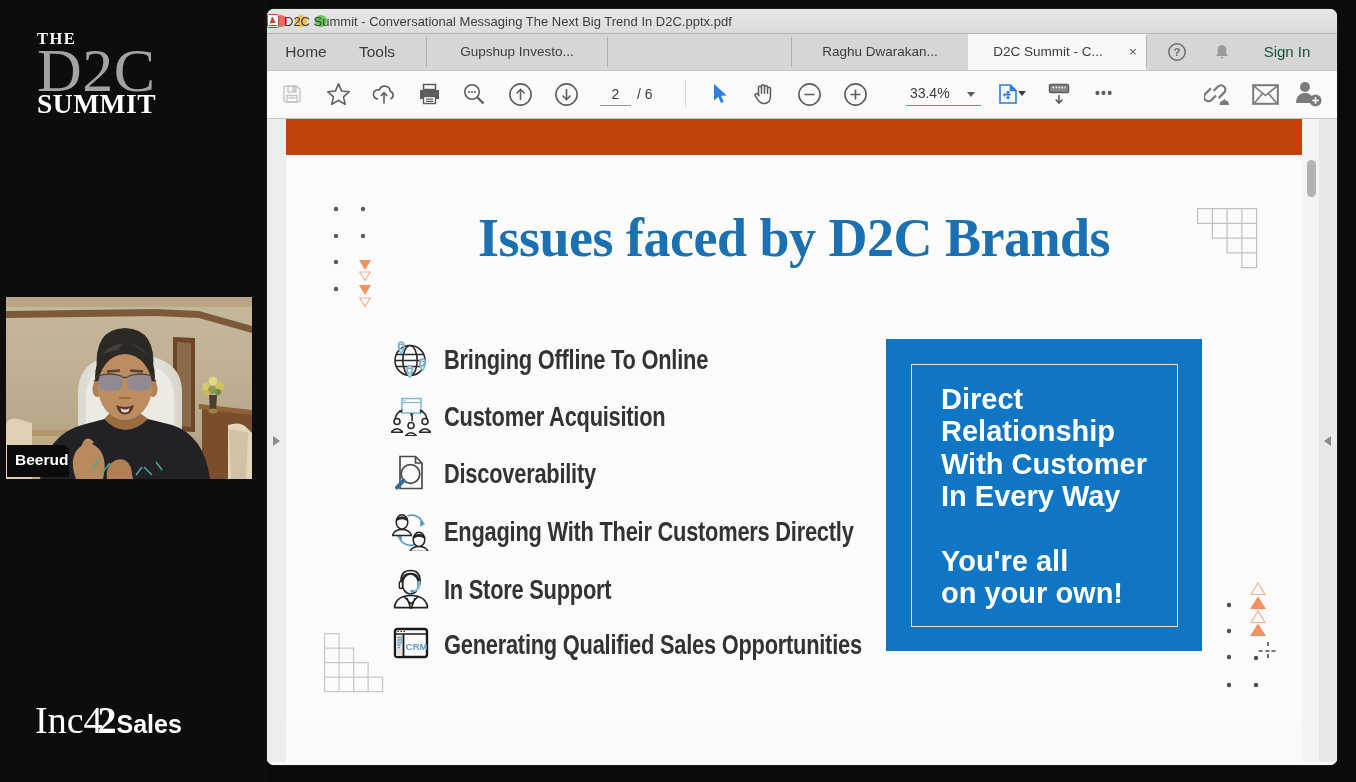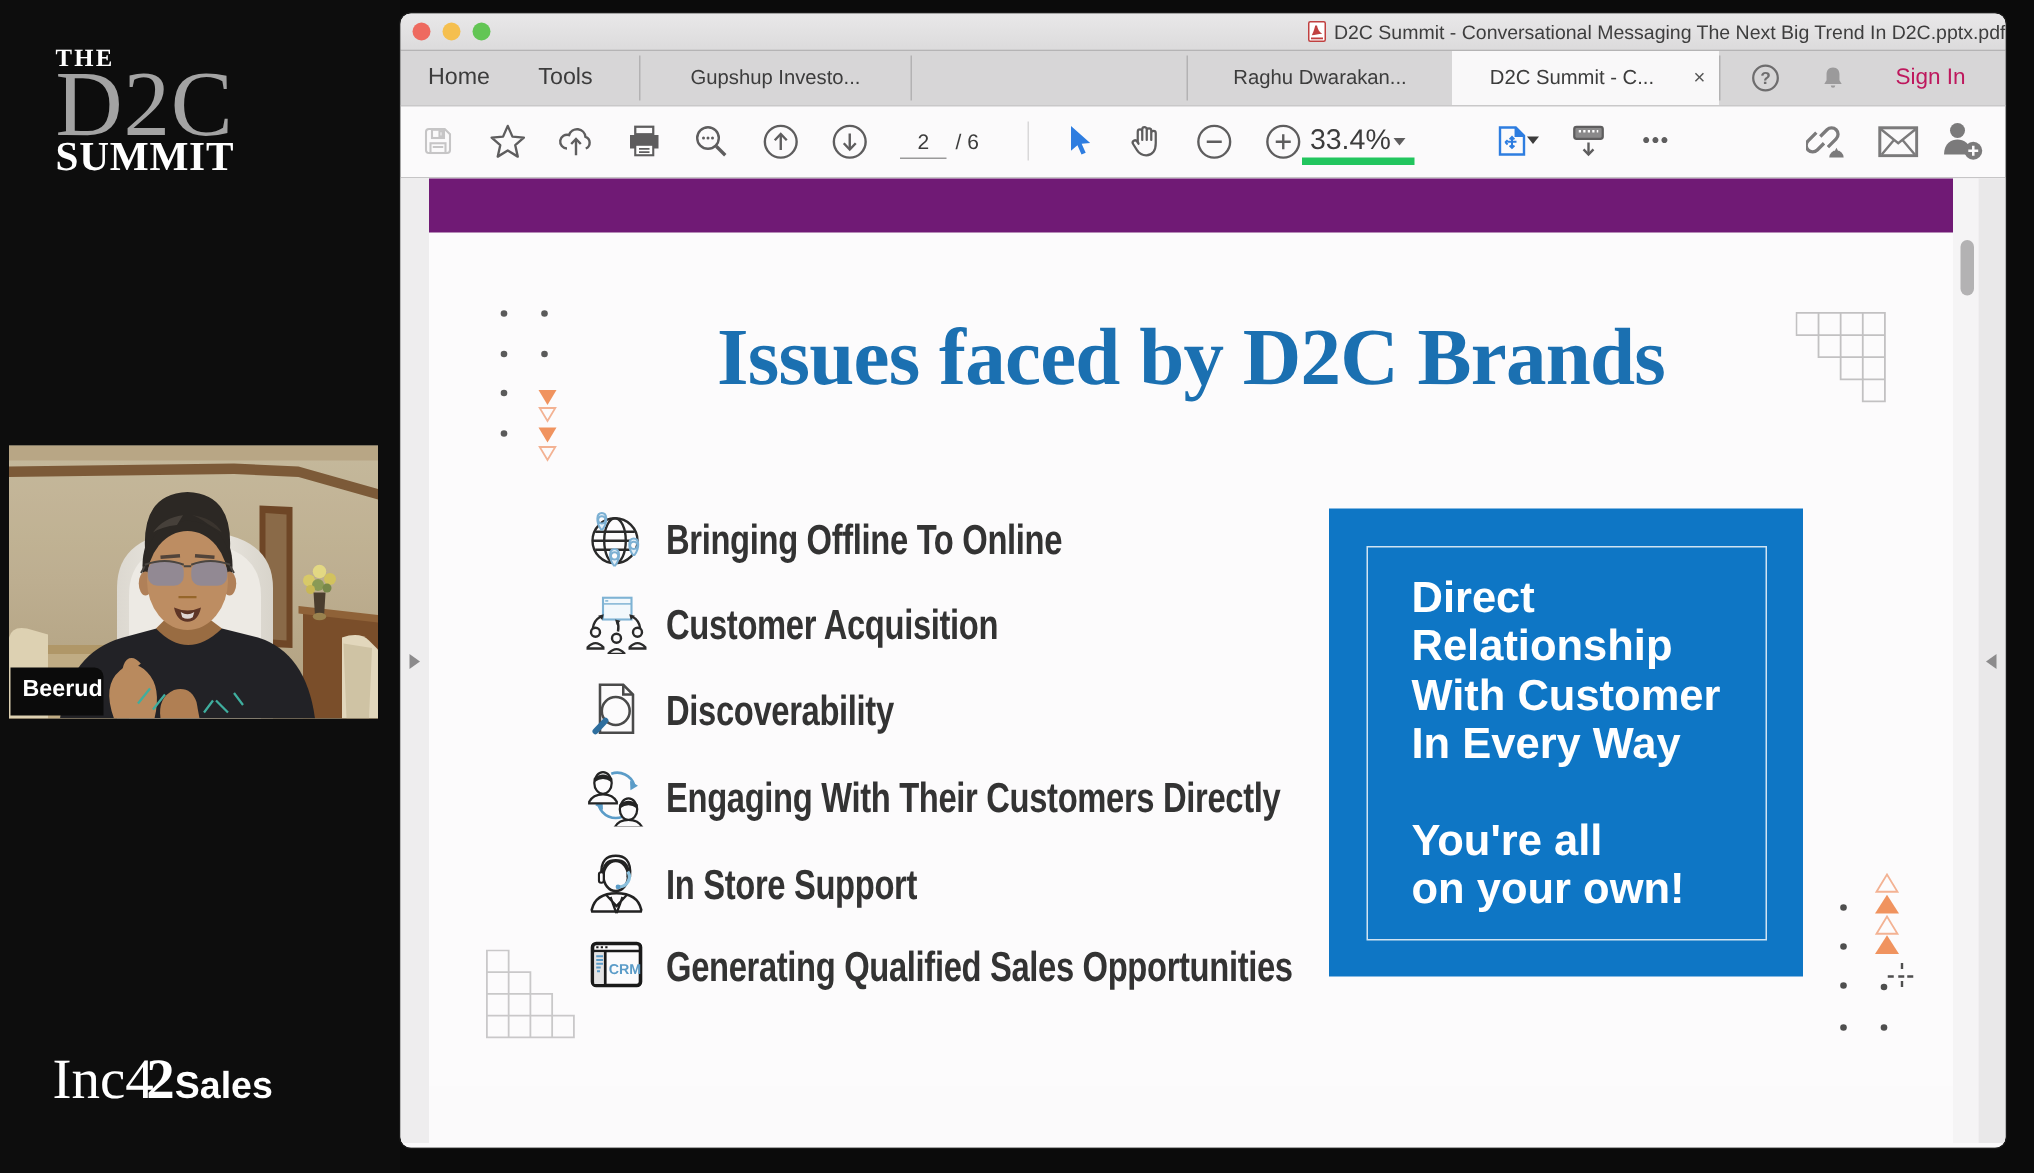--- a/index.html
+++ b/index.html
@@ -15,21 +15,21 @@
   #win{left:267px;top:9px;width:1070px;height:756px;background:#fafafa;border-radius:7px;overflow:hidden;box-shadow:0 0 0 1px #1a1a1a}
   #titlebar{left:0;top:0;width:100%;height:24px;background:linear-gradient(#e9e8e9,#dcdbdc);border-bottom:1px solid #b5b4b5}
   .tl{top:6px;width:12px;height:12px;border-radius:50%}
   #tabbar{left:0;top:25px;width:100%;height:36px;background:#d7d6d7}
   .tabdiv{top:3px;width:1px;height:30px;background:#b3b2b3}
   .tabtxt{top:0;height:36px;line-height:36px;font-size:13.5px;color:#3c3c3c;text-align:center;white-space:nowrap}
   #toolbar{left:0;top:61px;width:100%;height:48px;background:#fbfafb;border-bottom:1px solid #c6c5c6;box-shadow:inset 0 1px 0 #c9c8c9}
   .ticon{top:0;height:48px;display:flex;align-items:center;justify-content:center}
   #content{left:0;top:110px;width:100%;height:646px;background:#fbfafb}
   #lstrip{left:0;top:0;width:19px;height:643px;background:#eeedee}
-  #canvas{left:19px;top:0;width:1016px;height:504px;background:#701a75}
+  #canvas{left:19px;top:0;width:1016px;height:504px;background:#c2410c}
   #page{left:0px;top:36px;width:1016px;height:569px;background:#fcfbfc;position:absolute}
   #sbar{left:1035px;top:0;width:17px;height:643px;background:#f5f4f5}
   #thumb{left:5px;top:41px;width:9px;height:37px;background:#b3b2b3;border-radius:5px}
   #rstrip{left:1052px;top:0;width:18px;height:643px;background:#e9e8e9}
   
   #stitle{left:0;top:52px;width:100%;text-align:center;font-family:"Liberation Serif",serif;font-weight:bold;font-size:54px;color:#1b70b1;letter-spacing:-0.5px}
   .li-ico{left:104px;width:42px;height:42px}
   .li-txt{left:158px;font-size:28px;font-weight:bold;color:#333;white-space:nowrap;letter-spacing:-0.3px;transform:scaleX(0.78);transform-origin:0 0}
   #bluebox{left:600px;top:184px;width:316px;height:312px;background:#0e76c5}
   #bluein{left:25px;top:25px;width:265px;height:261px;border:1px solid #cfe3f2}
@@ -117,21 +117,21 @@
   <div class="abs" style="left:15px;top:451px;font-size:15.5px;font-weight:bold;color:#fff">Beerud</div>
   <div id="inc42" class="abs">
     <span style="font-family:'Liberation Serif',serif;font-weight:normal;font-size:38px">Inc4</span><span style="font-family:'Liberation Serif',serif;font-weight:bold;font-size:38px;margin-left:-5px">2</span><span style="font-weight:bold;font-size:25px;letter-spacing:0px">Sales</span>
   </div>
 
   <div id="win" class="abs">
     <div id="titlebar" class="abs">
       <div class="tl abs" style="left:8px;background:#ee6a5f"></div>
       <div class="tl abs" style="left:28px;background:#f5bf4f"></div>
       <div class="tl abs" style="left:48px;background:#62c554"></div>
-      <div class="abs" style="left:0;width:100%;top:0;height:25px;line-height:26px;text-align:right;font-size:13px;color:#3e3e3e">
+      <div class="abs" style="left:0;width:100%;top:0;height:25px;line-height:26px;text-align:left;font-size:13px;color:#3e3e3e">
         <svg width="12" height="14" viewBox="0 0 12 14" style="vertical-align:-2px;margin-right:5px">
           <rect x="0.5" y="0.5" width="11" height="13" rx="1" fill="#fff" stroke="#c04040"></rect>
           <path d="M2.5 9.5 C4 6.5 4.5 4.5 4.8 3 L6 3 C6.3 5 7.5 7.5 9.5 8.5 C7 8.8 4.5 9.2 2.5 9.5 Z M5.5 5 C5.8 6.2 6.3 7 7 7.8 C6 8 5 8.2 4.2 8.5 C4.8 7.3 5.2 6.2 5.5 5 Z" fill="#c04040"></path>
           <rect x="2" y="11" width="8" height="1.2" fill="#c04040"></rect>
         </svg>D2C Summit - Conversational Messaging The Next Big Trend In D2C.pptx.pdf
       </div>
     </div>
     <div id="tabbar" class="abs">
       <div class="tabtxt abs" style="left:15px;width:48px;font-size:15.5px">Home</div>
       <div class="tabtxt abs" style="left:89px;width:42px;font-size:15.5px">Tools</div>
@@ -149,21 +149,21 @@
           <circle cx="10" cy="10" r="8.2" fill="none" stroke="#6e6d6e" stroke-width="1.5"></circle>
           <text x="10" y="14.2" font-size="11.5" font-weight="bold" fill="#6e6d6e" text-anchor="middle" font-family="Liberation Sans">?</text>
         </svg>
       </div>
       <div class="ticon abs" style="left:941px;width:28px;height:36px">
         <svg width="18" height="18" viewBox="0 0 18 18">
           <path d="M9 2 C6 2 4.7 4.2 4.7 6.5 L4.7 10.5 L3.2 13 L14.8 13 L13.3 10.5 L13.3 6.5 C13.3 4.2 12 2 9 2 Z" fill="#9b9a9b"></path>
           <path d="M7.5 14 a1.5 1.5 0 0 0 3 0 Z" fill="#9b9a9b"></path>
         </svg>
       </div>
-      <div class="tabtxt abs" style="left:980px;width:80px;font-size:15px;color:#be185d">Sign In</div>
+      <div class="tabtxt abs" style="left:980px;width:80px;font-size:15px;color:#14532d">Sign In</div>
     </div>
     <div id="toolbar" class="abs">
       <div class="ticon abs" style="left:11px;width:28px">
         <svg width="22" height="22" viewBox="0 0 22 22" fill="none" stroke="#c6c5c6" stroke-width="1.4">
           <path d="M3 5 a2 2 0 0 1 2-2 L15.5 3 L19 6.5 L19 17 a2 2 0 0 1-2 2 L5 19 a2 2 0 0 1-2-2 Z"></path>
           <rect x="7" y="3.5" width="8" height="5.5"></rect>
           <rect x="12" y="4.5" width="2" height="3.5"></rect>
           <rect x="6" y="12.5" width="10" height="6.5"></rect>
           <line x1="7.5" y1="15" x2="14.5" y2="15"></line>
         </svg>
@@ -231,21 +231,21 @@
           <line x1="7.5" y1="12.5" x2="17.5" y2="12.5"></line>
         </svg>
       </div>
       <div class="ticon abs" style="left:574px;width:28px">
         <svg width="25" height="25" viewBox="0 0 25 25" fill="none" stroke="#5e5d5e" stroke-width="1.6">
           <circle cx="12.5" cy="12.5" r="10.6"></circle>
           <line x1="7.5" y1="12.5" x2="17.5" y2="12.5"></line>
           <line x1="12.5" y1="7.5" x2="12.5" y2="17.5"></line>
         </svg>
       </div>
-      <div class="abs" style="left:601px;top:12px;width:75px;height:23px;border-bottom:5px solid #22c55e;font-size:19px;color:#3c3c3c;line-height:23px">&nbsp;33.4%
+      <div class="abs" style="left:639px;top:12px;width:75px;height:23px;border-bottom:1px solid #22c55e;font-size:14px;color:#3c3c3c;line-height:23px">&nbsp;33.4%
         <span style="position:absolute;right:6px;top:10px;width:0;height:0;border-top:5px solid #5e5d5e;border-left:4.5px solid transparent;border-right:4.5px solid transparent"></span>
       </div>
       <div class="ticon abs" style="left:727px;width:28px">
         <svg width="24" height="24" viewBox="0 0 24 24" fill="none" stroke="#2e7de0" stroke-width="1.6">
           <path d="M4 3 L14.5 3 L20 8.5 L20 21 L4 21 Z"></path>
           <path d="M14.5 3 L14.5 8.5 L20 8.5" fill="#2e7de0"></path>
           <path d="M12 9.5 L12 16.5 M9 12.5 L15 12.5 M10.4 10.9 L12 9.3 L13.6 10.9 M10.4 15 L12 16.6 L13.6 15 M7.5 13 L9.1 11.4 M7.5 12.7 L9.1 14.3" stroke-width="1.3"></path>
         </svg>
       </div>
       <div class="abs" style="left:751px;top:21px;width:0;height:0;border-top:5px solid #3c3c3c;border-left:4.5px solid transparent;border-right:4.5px solid transparent"></div>

